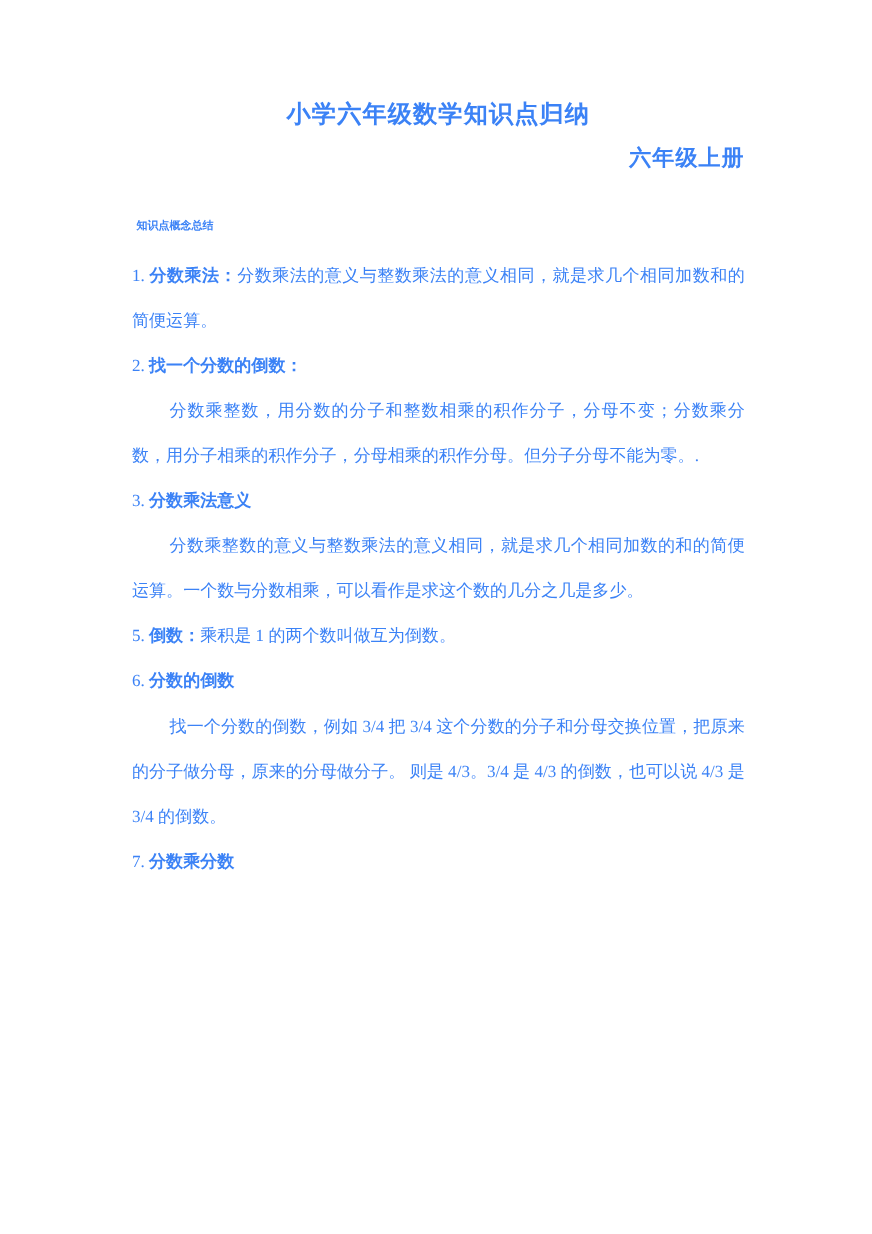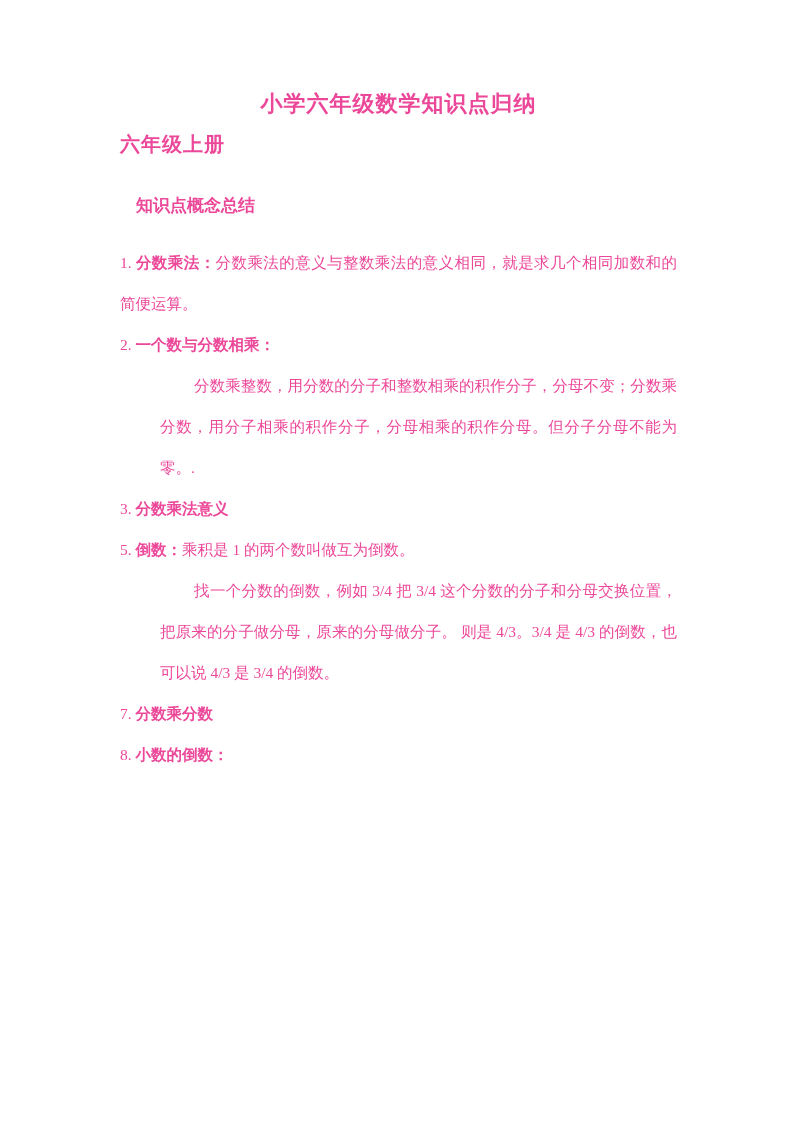--- a/index.html
+++ b/index.html
@@ -7,88 +7,88 @@
     padding: 0;
     background: #ffffff;
   }
   .page {
     position: relative;
     width: 793px;
     height: 1122px;
     background: #ffffff;
     box-sizing: border-box;
     padding: 88px 116px 16px 120px;
-    color: #ec4899;
+    color: #3b82f6;
     font-family: "Liberation Serif", serif;
     overflow: hidden;
   }
   .doc-title {
     text-align: center;
     font-size: 22px;
     font-weight: bold;
     font-family: "Liberation Sans", sans-serif;
     line-height: 1.45;
     margin: 0 0 10px 0;
     letter-spacing: 1px;
   }
   .doc-subtitle {
-    text-align: left;
+    text-align: right;
     font-size: 20px;
     font-weight: bold;
     font-family: "Liberation Sans", sans-serif;
     line-height: 1.4;
     margin: 0 0 28px 0;
     letter-spacing: 1px;
   }
   .section-heading {
-    font-size: 17px;
+    font-size: 10px;
     font-weight: bold;
     line-height: 40px;
-    margin: 16px;
+    margin: 4px;
   }
   p.block {
     margin: 0;
     font-size: 15.5px;
     line-height: 41px;
     text-align: justify;
   }
   p.block .num {
     font-weight: normal;
   }
   p.block .label {
     font-weight: bold;
   }
   p.block.indent {
     text-indent: 2.2em;
-    margin-left: 40px;
   }
 </style>
 </head>
 <body>
 
 <div class="page">
 
   <h1 class="doc-title">小学六年级数学知识点归纳</h1>
   <h2 class="doc-subtitle">六年级上册</h2>
 
   <h3 class="section-heading">知识点概念总结</h3>
 
   <p class="block"><span class="num">1. </span><span class="label">分数乘法：</span><span class="text">分数乘法的意义与整数乘法的意义相同，就是求几个相同加数和的简便运算。</span></p>
 
-  <p class="block"><span class="num">2. </span><span class="label">一个数与分数相乘：</span></p>
+  <p class="block"><span class="num">2. </span><span class="label">找一个分数的倒数：</span></p>
 
   <p class="block indent"><span class="text">分数乘整数，用分数的分子和整数相乘的积作分子，分母不变；分数乘分数，用分子相乘的积作分子，分母相乘的积作分母。但分子分母不能为零。.</span></p>
 
   <p class="block"><span class="num">3. </span><span class="label">分数乘法意义</span></p>
 
+  <p class="block indent"><span class="text">分数乘整数的意义与整数乘法的意义相同，就是求几个相同加数的和的简便运算。一个数与分数相乘，可以看作是求这个数的几分之几是多少。</span></p>
 
 
   <p class="block"><span class="num">5. </span><span class="label">倒数：</span><span class="text">乘积是 1 的两个数叫做互为倒数。</span></p>
 
+  <p class="block"><span class="num">6. </span><span class="label">分数的倒数</span></p>
 
   <p class="block indent"><span class="text">找一个分数的倒数，例如 3/4 把 3/4 这个分数的分子和分母交换位置，把原来的分子做分母，原来的分母做分子。 则是 4/3。3/4 是 4/3 的倒数，也可以说 4/3 是 3/4 的倒数。</span></p>
 
   <p class="block"><span class="num">7. </span><span class="label">分数乘分数</span></p>
 
 
-  <p class="block"><span class="num">8. </span><span class="label">小数的倒数：</span></p>
 
 </div>
 
 </body></html>

